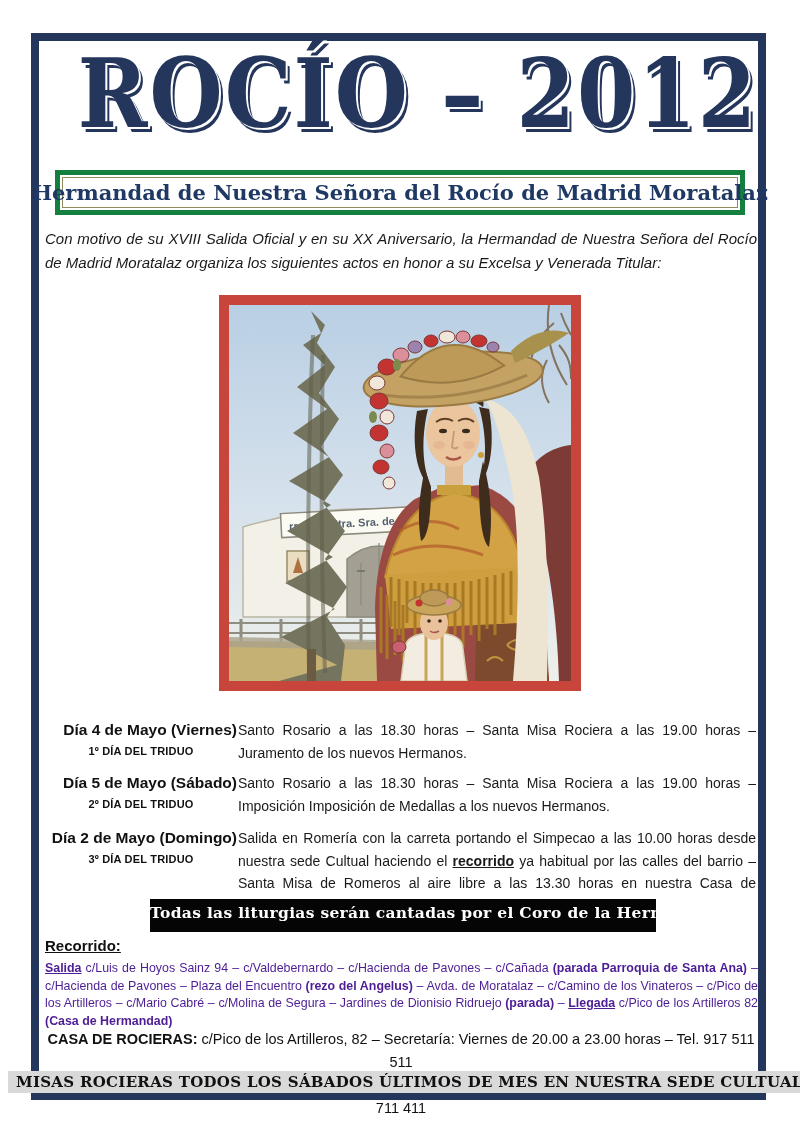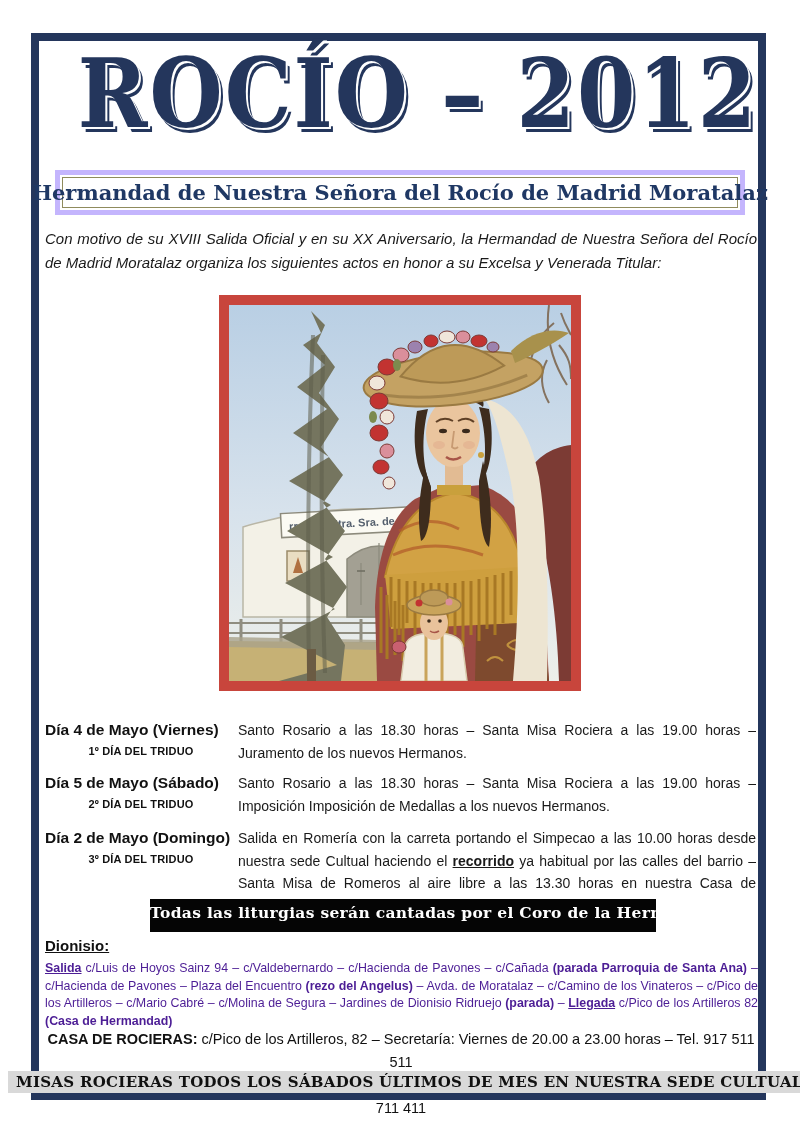--- a/index.html
+++ b/index.html
@@ -15,37 +15,37 @@
     position:absolute;left:0;right:0;top:50px;text-align:center;
     font-family:"DejaVu Serif", serif;font-weight:bold;font-size:84px;line-height:88px;
     color:#24365C;letter-spacing:2px;white-space:nowrap;margin-left:36px;
   }
   .title .stretch{
     display:inline-block;transform:scaleY(1.14);
     text-shadow:2px 2px 0 #ffffff, 4px 4px 0 #24365C;
   }
   .banner{
     position:absolute;left:55px;top:170px;width:690px;height:45px;box-sizing:border-box;
-    border:5px solid #c4b5fd;background:#fff;
+    border:5px solid #15803d;background:#fff;
     box-shadow:inset 0 0 0 2px #ffffff, inset 0 0 0 3px #8F8B5C;
     display:flex;align-items:center;justify-content:center;
     font-family:"DejaVu Serif", serif;font-weight:bold;font-size:21px;color:#1F3864;
     white-space:nowrap;
   }
   .intro{
     position:absolute;left:45px;top:227px;width:712px;
     font-style:italic;font-size:15px;line-height:24px;text-align:justify;color:#1a1a1a;
   }
   .pic{
     position:absolute;left:219px;top:295px;width:362px;height:396px;box-sizing:border-box;
     border:10px solid #C8453C;box-shadow:inset 0 0 0 2px #8E2219;background:#C3D5E6;
   }
   .pic svg{display:block;}
   .day-label{position:absolute;left:45px;width:192px;}
-  .day-label .d{font-weight:bold;font-size:15.5px;color:#111;}
+  .day-label .d{font-weight:bold;font-size:15.5px;color:#111;text-align:right;}
   .day-label .s{font-weight:bold;font-size:11px;color:#111;text-align:center;margin-top:6px;letter-spacing:0.2px;}
   .day-desc{
     position:absolute;left:238px;width:518px;
     font-size:14px;line-height:22.5px;text-align:justify;color:#1a1a1a;
   }
   .choir{
     position:absolute;left:150px;top:899px;width:506px;height:33px;background:#050505;
     color:#ffffff;font-family:"DejaVu Serif", serif;font-weight:bold;font-size:15.5px;
     line-height:27px;text-align:center;letter-spacing:0.3px;white-space:nowrap;
   }
@@ -249,21 +249,21 @@
 <div class="day-desc" style="top:772px;"><span>Santo Rosario a las 18.30 horas – Santa Misa Rociera a las 19.00 horas – Imposición Imposición de Medallas a los nuevos Hermanos.</span></div>
 
 <div class="day-label" style="top:829px;">
   <div class="d">Día 2 de Mayo (Domingo)</div>
   <div class="s">3º DÍA DEL TRIDUO</div>
 </div>
 <div class="day-desc" style="top:827px;"><span>Salida en Romería con la carreta portando el Simpecao a las 10.00 horas desde nuestra sede Cultual haciendo el </span><span style="font-weight: 700; text-decoration: underline;">recorrido</span><span> ya habitual por las calles del barrio – Santa Misa de Romeros al aire libre a las 13.30 horas en nuestra Casa de Hermandad.</span></div>
 
 <div class="choir">Todas las liturgias serán cantadas por el Coro de la Hermandad</div>
 
-<div class="rec-h">Dionisio:</div>
+<div class="rec-h">Recorrido:</div>
 <div class="route"><span style="font-weight: 700; text-decoration: underline;">Salida</span><span> c/Luis de Hoyos Sainz 94 – c/Valdebernardo – c/Hacienda de Pavones – c/Cañada </span><span style="font-weight: 700;">(parada Parroquia de Santa Ana)</span><span> – c/Hacienda de Pavones – Plaza del Encuentro </span><span style="font-weight: 700;">(rezo del Angelus)</span><span> – Avda. de Moratalaz – c/Camino de los Vinateros – c/Pico de los Artilleros – c/Mario Cabré – c/Molina de Segura – Jardines de Dionisio Ridruejo </span><span style="font-weight: 700;">(parada)</span><span> – </span><span style="font-weight: 700; text-decoration: underline;">Llegada</span><span> c/Pico de los Artilleros 82 </span><span style="font-weight: 700;">(Casa de Hermandad)</span></div>
 
 <div class="contacts">
   <div><b>CASA DE ROCIERAS:</b><span> c/Pico de los Artilleros, 82 – Secretaría: Viernes de 20.00 a 23.00 horas – Tel. 917 511 511</span></div>
   <div><b>SEDE CULTUAL:</b><span> Parroquia de Nuestra Señora de los Apóstoles – c/Luis de Hoyos Sainz 94 Bis – Tel. 913 711 411</span></div>
 </div>
 
 <div class="footer-wrap">
   <span class="footer">MISAS ROCIERAS TODOS LOS SÁBADOS ÚLTIMOS DE MES EN NUESTRA SEDE CULTUAL</span>
 </div>

